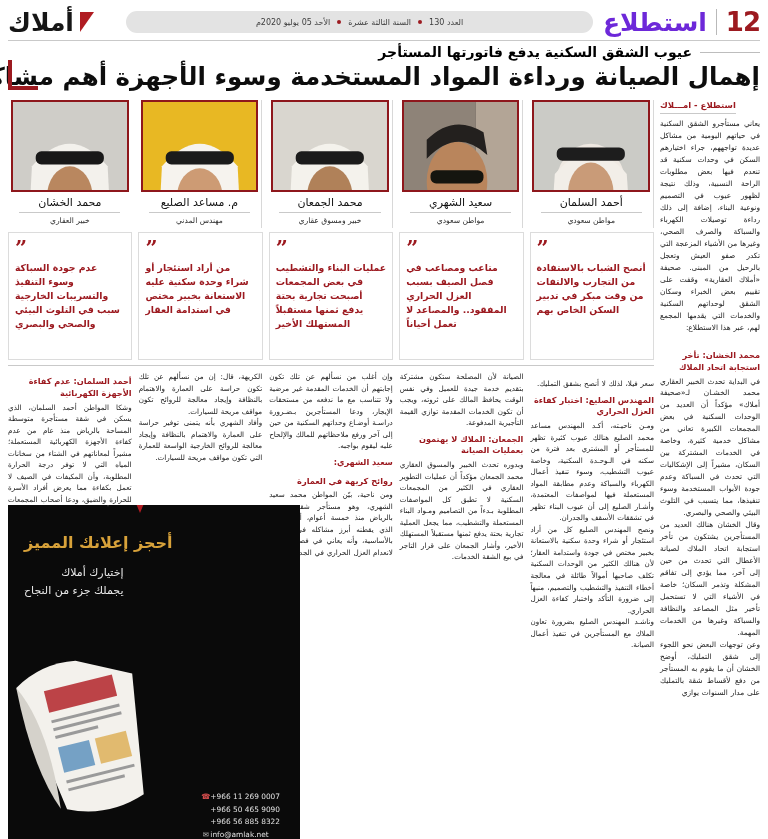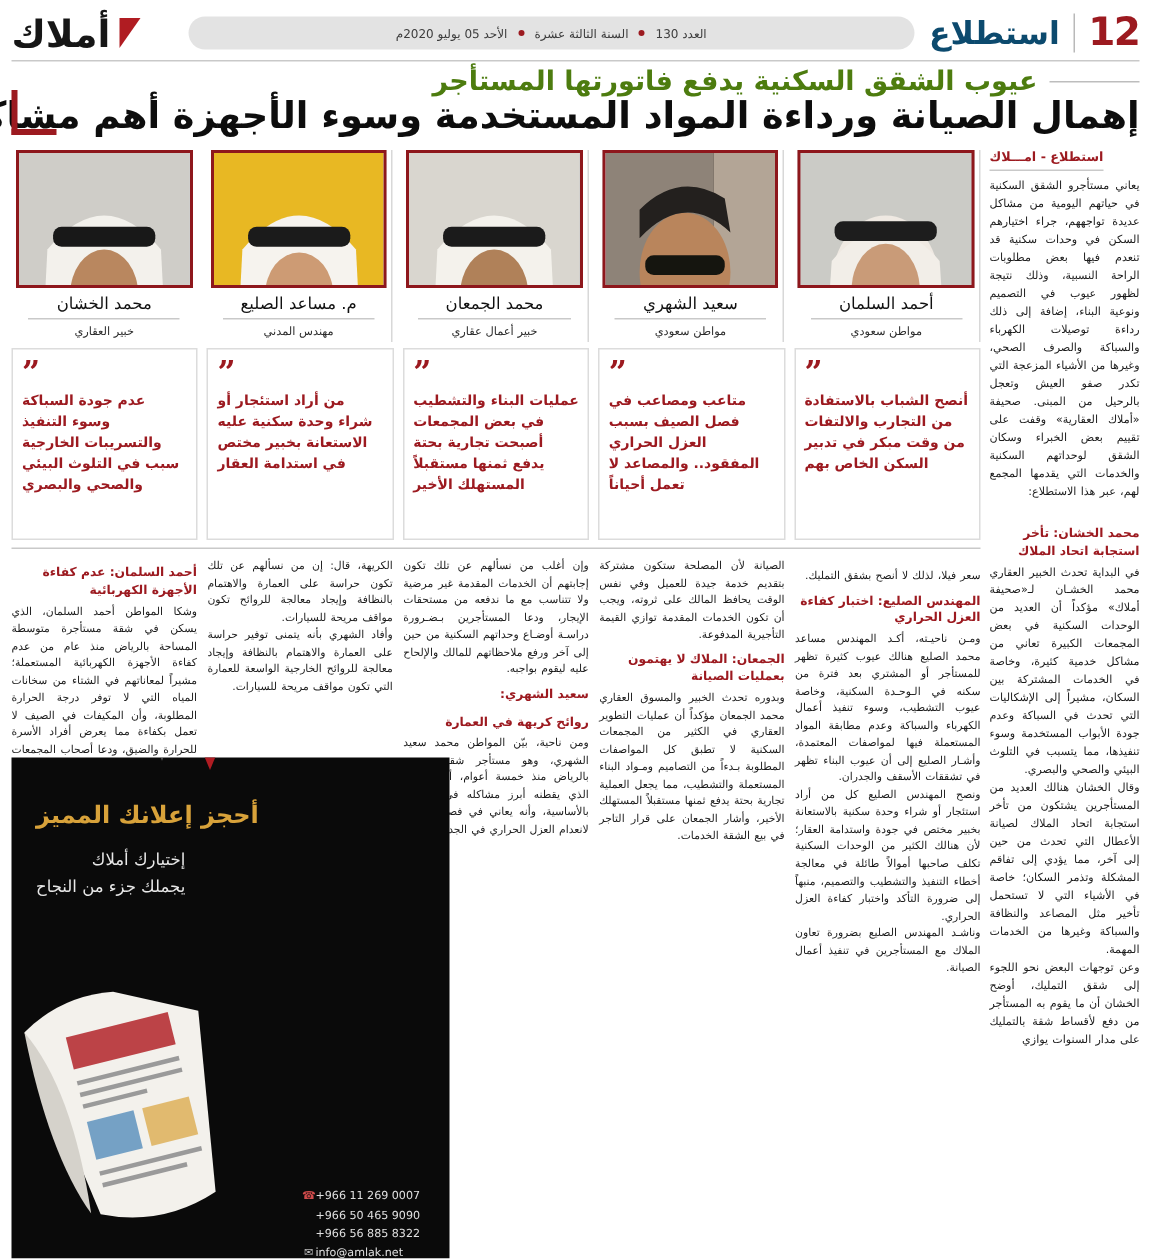--- a/index.html
+++ b/index.html
@@ -35,23 +35,23 @@
     padding-left: 7px;
     letter-spacing: -1px;
   }
   .mast-divider {
     width: 1px;
     height: 26px;
     background: #b9b9b9;
     margin: 0 2px;
   }
   .section-title {
-    font-size: 21px;
-    font-weight: bold;
-    color: #0c4a6e;
+    font-size: 25px;
+    font-weight: bold;
+    color: #6d28d9;
     padding: 0 7px 0 10px;
     line-height: 1;
   }
   .mast-strip {
     flex: 1;
     height: 22px;
     background: #e3e3e3;
     border-radius: 11px;
     display: flex;
     align-items: center;
@@ -103,23 +103,23 @@
     position: absolute;
     top: 44px; right: 8px;
     width: 752px;
     display: flex;
     align-items: center;
     flex-direction: row;
     justify-content: flex-start;
     gap: 8px;
   }
   .kicker {
-    font-size: 18px;
-    font-weight: bold;
-    color: #4d7c0f;
+    font-size: 14px;
+    font-weight: bold;
+    color: #000000;
     white-space: nowrap;
     order: 2;
   }
   .kicker-line {
     order: 1;
     height: 1px;
     background: #bdbdbd;
     width: 60px;
   }
   .headline {
@@ -459,21 +459,21 @@
             <svg class="ph-bg" viewBox="0 0 60 92" preserveAspectRatio="none">
               <rect width="60" height="92" fill="#d9d6cf"></rect>
               <path d="M10 34 q20 -24 40 0 l3 58 h-46z" fill="#f4f2ec"></path>
               <ellipse cx="30" cy="50" rx="12" ry="16" fill="#b08159"></ellipse>
               <rect x="12" y="26" width="36" height="7" rx="3" fill="#1b1b1b"></rect>
               <path d="M23 62 q7 6 14 0 l-2 12 q-5 3 -10 0z" fill="#2b211a"></path>
             </svg>
           </div>
           <div class="p-name">محمد الجمعان</div>
           <div class="p-name-rule"></div>
-          <div class="p-role">خبير أعمال عقاري</div>
+          <div class="p-role">خبير ومسوق عقاري</div>
         </div>
 
         <div class="person">
           <div class="photo">
             <svg class="ph-bg" viewBox="0 0 60 92" preserveAspectRatio="none">
               <rect width="60" height="92" fill="#e8b823"></rect>
               <path d="M10 34 q20 -24 40 0 l3 58 h-46z" fill="#f6f3ee"></path>
               <ellipse cx="30" cy="50" rx="12" ry="15" fill="#cd9b74"></ellipse>
               <rect x="12" y="26" width="36" height="7" rx="3" fill="#1b1b1b"></rect>
               <path d="M24 62 q6 7 12 0 q-6 9 -12 0z" fill="#43241b"></path>

